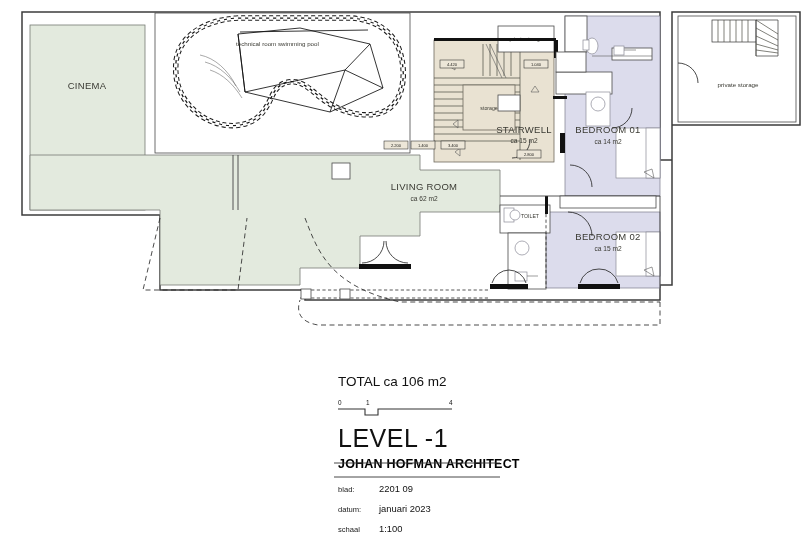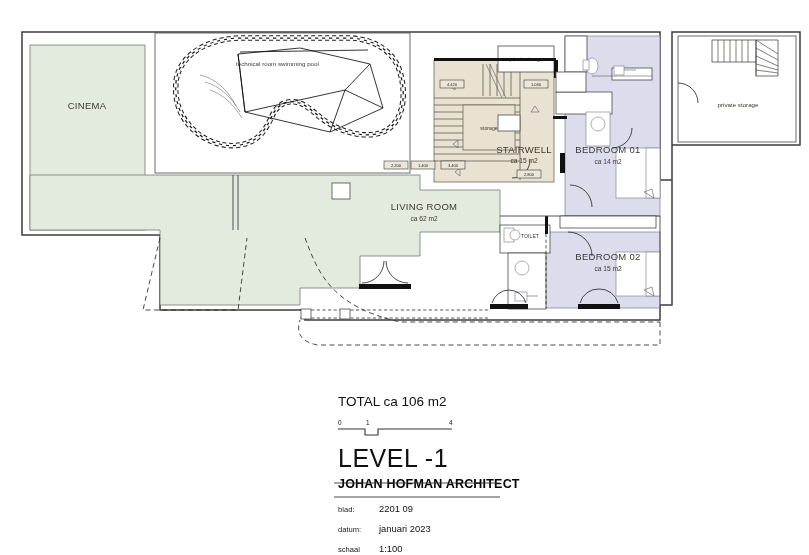--- a/index.html
+++ b/index.html
@@ -12,21 +12,20 @@
     width: 809px;
     height: 555px;
     position: relative;
     overflow: hidden;
     font-family: "Liberation Sans", sans-serif;
     color: #1a1a1a;
   }
   #plan-root {
     position: absolute;
     inset: 0;
-    margin-top: 20px;
   }
   svg#floorplan {
     position: absolute;
     left: 0;
     top: 0;
     width: 809px;
     height: 555px;
     display: block;
   }
   .lbl {

